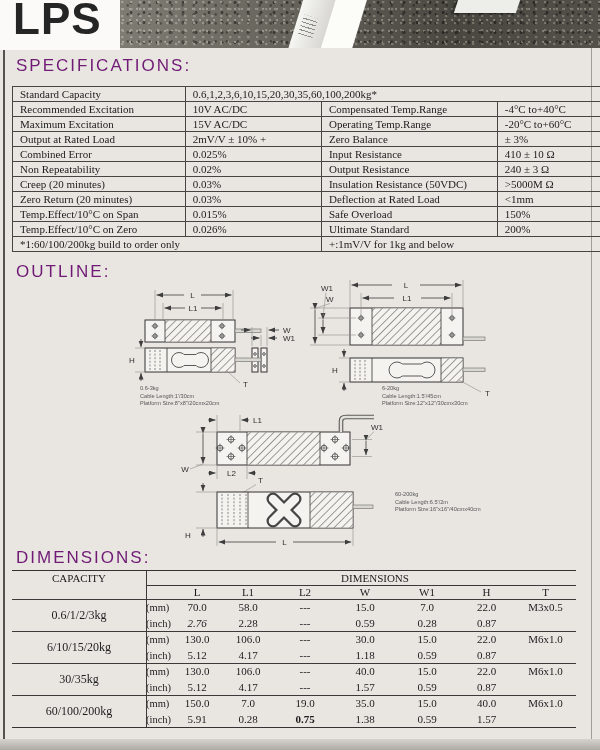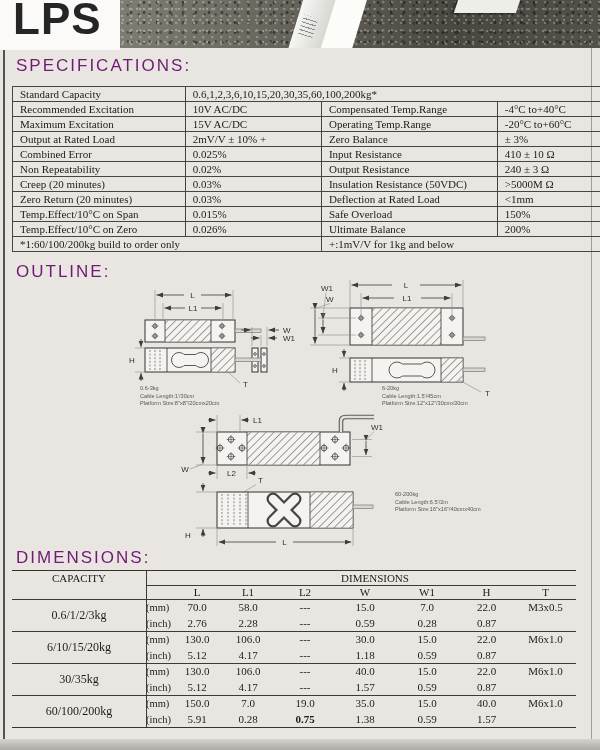--- a/index.html
+++ b/index.html
@@ -131,21 +131,21 @@
   </tr>
   <tr>
     <td>Temp.Effect/10°C on Span</td>
     <td>0.015%</td>
     <td>Safe Overload</td>
     <td>150%</td>
   </tr>
   <tr>
     <td>Temp.Effect/10°C on Zero</td>
     <td>0.026%</td>
-    <td>Ultimate Balance</td>
+    <td>Ultimate Standard</td>
     <td>200%</td>
   </tr>
   <tr>
     <td colspan="2">*1:60/100/200kg build to order only</td>
     <td colspan="2">+:1mV/V for 1kg and below</td>
   </tr>
 </tbody>
   </table>
 
 <div class="abs sec-h" style="left:16px;top:262px;">OUTLINE:</div>
@@ -440,21 +440,21 @@
   <div class="dc dcap" style="grid-area:3/1/5/2;">0.6/1/2/3kg</div>
   <div class="du" style="grid-area:3/2/4/3;">(mm)</div>
   <div class="dc" style="grid-area:3/3/4/4;">70.0</div>
   <div class="dc" style="grid-area:3/4/4/5;">58.0</div>
   <div class="dc" style="grid-area:3/5/4/6;">---</div>
   <div class="dc" style="grid-area:3/6/4/7;">15.0</div>
   <div class="dc" style="grid-area:3/7/4/8;">7.0</div>
   <div class="dc" style="grid-area:3/8/4/9;">22.0</div>
   <div class="dc" style="grid-area:3/9/4/10;">M3x0.5</div>
   <div class="du" style="grid-area:4/2/5/3;">(inch)</div>
-  <div class="dc" style="grid-area:4/3/5/4;">2.76</div>
+  <div class="dc" style="grid-area:4/3/5/4;font-style:italic;">2.76</div>
   <div class="dc" style="grid-area:4/4/5/5;">2.28</div>
   <div class="dc" style="grid-area:4/5/5/6;">---</div>
   <div class="dc" style="grid-area:4/6/5/7;">0.59</div>
   <div class="dc" style="grid-area:4/7/5/8;">0.28</div>
   <div class="dc" style="grid-area:4/8/5/9;">0.87</div>
 
   <div class="dc dcap" style="grid-area:5/1/7/2;">6/10/15/20kg</div>
   <div class="du" style="grid-area:5/2/6/3;">(mm)</div>
   <div class="dc" style="grid-area:5/3/6/4;">130.0</div>
   <div class="dc" style="grid-area:5/4/6/5;">106.0</div>

